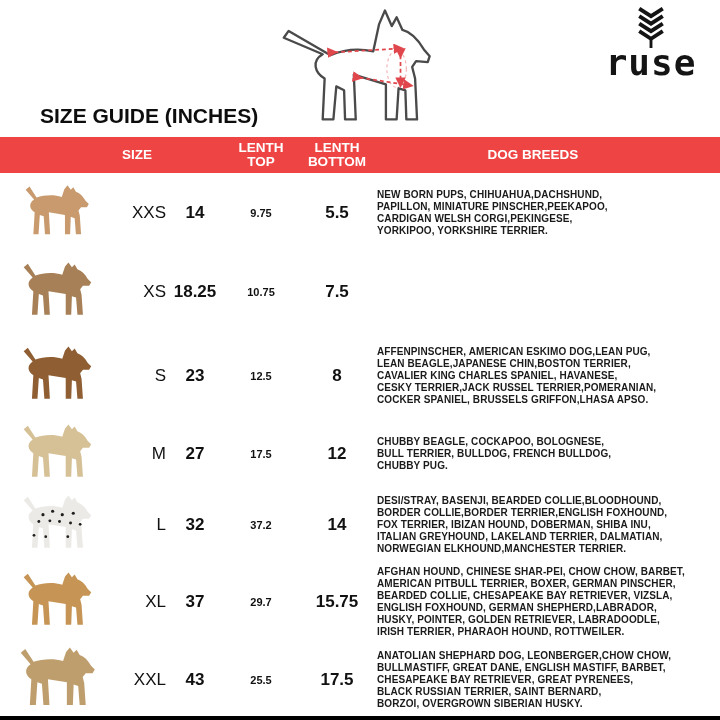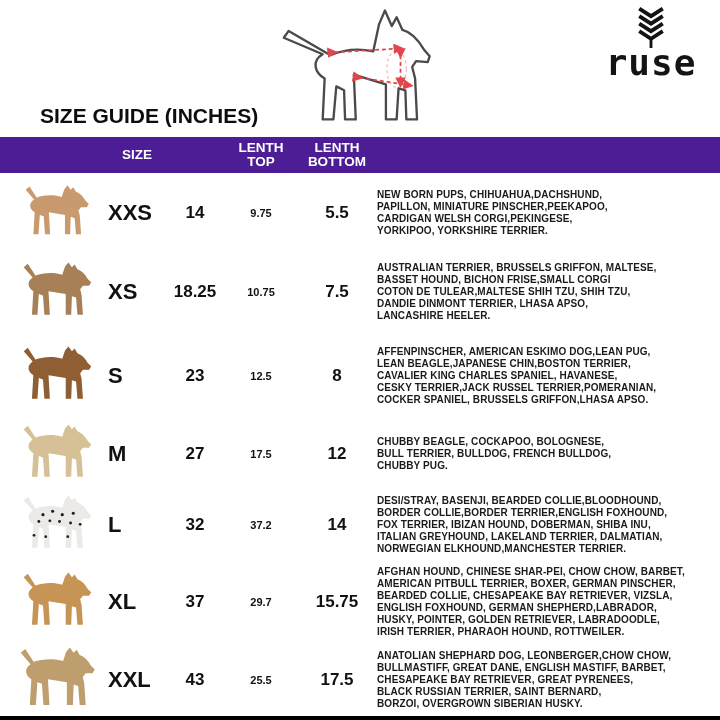--- a/index.html
+++ b/index.html
@@ -12,21 +12,21 @@
   
   .logo{position:absolute;right:14px;top:6px;width:110px;text-align:center;}
   .logo-icon{display:block;margin:0 auto;width:34px;height:42px;}
   .logo-text{
     font-family:"DejaVu Sans Mono","Liberation Mono",monospace;
     font-weight:bold;font-size:36px;line-height:30px;color:#141414;letter-spacing:1px;
   }
   
   .title{position:absolute;left:12px;top:104px;font-size:21px;font-weight:bold;letter-spacing:0px;color:#0d0d0d;margin-left:28px;}
   
-  .header-bar{position:absolute;left:0;top:137px;width:720px;height:36px;background:#4c1d95;}
+  .header-bar{position:absolute;left:0;top:137px;width:720px;height:36px;background:#ef4444;}
   .hcell{
     position:absolute;top:0;height:36px;display:flex;align-items:center;justify-content:center;
     color:#fff;font-weight:bold;font-size:13.5px;line-height:14px;text-align:center;white-space:pre-line;
   }
   .h-size{left:108px;width:58px;}
   .h-chest{left:166px;width:58px;margin-top:37px;}
   .h-ltop{left:224px;width:74px;}
   .h-lbot{left:298px;width:78px;}
   .h-breeds{left:376px;width:314px;}
   
@@ -36,21 +36,21 @@
   .row:nth-child(2){height:80px;}
   .row:nth-child(3){height:88px;}
   .row:nth-child(4){height:67px;}
   .row:nth-child(5){height:75px;}
   .row:nth-child(6){height:80px;}
   .row:nth-child(7){height:75px;}
   .c-img{width:108px;display:flex;align-items:center;justify-content:center;}
   .dog-svg{width:94px;height:62px;}
   .row:nth-child(1) .dog-svg{width:82px;height:58px;}
   .row:nth-child(7) .dog-svg{width:96px;height:68px;}
-  .c-size{width:58px;text-align:left;font-weight:bold;font-size:22px;}
+  .c-size{width:58px;text-align:right;font-weight:normal;font-size:17px;}
   .c-chest{width:58px;text-align:center;font-weight:bold;font-size:17px;}
   .c-ltop{width:74px;text-align:center;font-weight:bold;font-size:11px;}
   .c-lbot{width:78px;text-align:center;font-weight:bold;font-size:17px;}
   .c-breeds{
     flex:1;padding-left:1px;padding-right:13px;
     font-size:10px;font-weight:bold;line-height:12px;letter-spacing:0.1px;
     white-space:pre-line;color:#1a1a1a;
   }
   .bottom-bar{position:absolute;left:0;bottom:0;width:720px;height:4px;background:#000;}
   svg{display:block;}
@@ -104,20 +104,21 @@
 
   <div class="title">SIZE GUIDE (INCHES)</div>
 
   <div class="header-bar">
     <div class="hcell h-size">SIZE</div>
     <div class="hcell h-chest">CHEST</div>
     <div class="hcell h-ltop">LENTH
 TOP</div>
     <div class="hcell h-lbot">LENTH
 BOTTOM</div>
+    <div class="hcell h-breeds">DOG BREEDS</div>
   </div>
 
   <div class="rows">
 
     <div class="row">
       <div class="c-img">
         <svg class="dog-svg" viewBox="0 0 120 90">
             <use href="#dog-shape" fill="#c89a6d"></use>
           </svg>
       </div>
@@ -134,25 +135,20 @@
     <div class="row">
       <div class="c-img">
         <svg class="dog-svg" viewBox="0 0 120 90">
             <use href="#dog-shape" fill="#a88057"></use>
           </svg>
       </div>
       <div class="c-size">XS</div>
       <div class="c-chest">18.25</div>
       <div class="c-ltop">10.75</div>
       <div class="c-lbot">7.5</div>
-      <div class="c-breeds">AUSTRALIAN TERRIER, BRUSSELS GRIFFON, MALTESE,
-BASSET HOUND, BICHON FRISE,SMALL CORGI
-COTON DE TULEAR,MALTESE SHIH TZU, SHIH TZU,
-DANDIE DINMONT TERRIER, LHASA APSO,
-LANCASHIRE HEELER.</div>
     </div>
 
     <div class="row">
       <div class="c-img">
         <svg class="dog-svg" viewBox="0 0 120 90">
             <use href="#dog-shape" fill="#8f5e33"></use>
           </svg>
       </div>
       <div class="c-size">S</div>
       <div class="c-chest">23</div>

